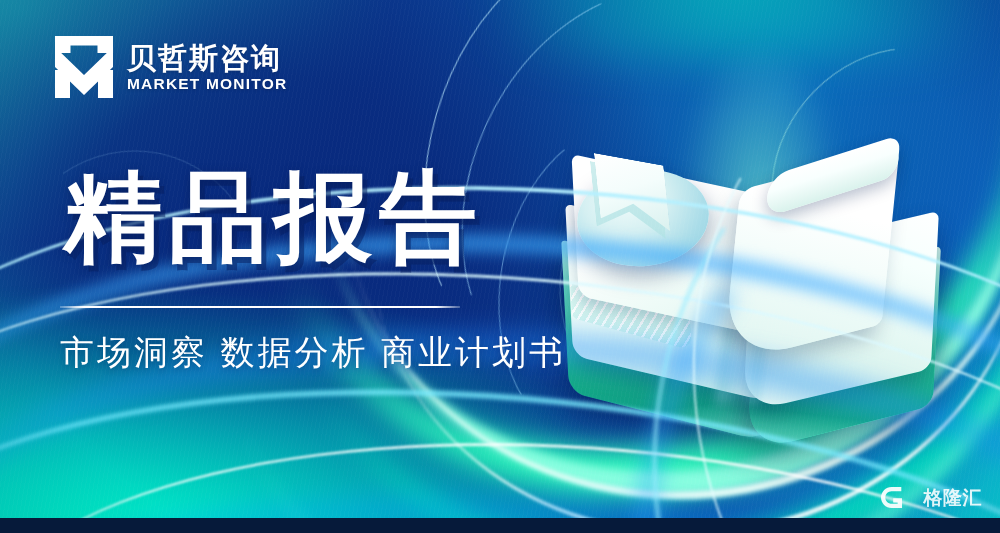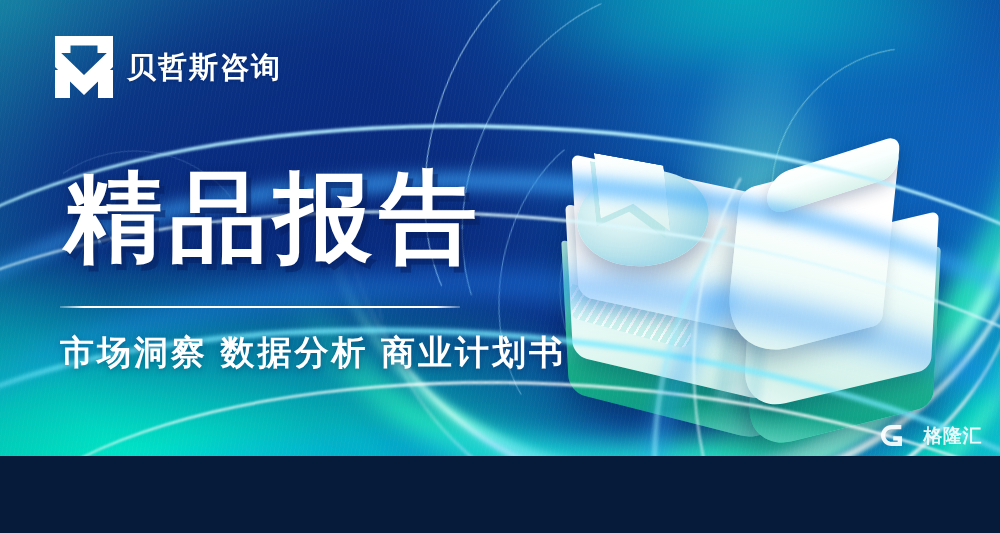--- a/index.html
+++ b/index.html
@@ -3,21 +3,21 @@
 <meta charset="utf-8">
 <style>
   html, body {
     margin: 0;
     padding: 0;
     background: #061a3a;
   }
   #banner {
     position: relative;
     width: 1000px;
-    height: 456px;
+    height: 518px;
     overflow: hidden;
     font-family: "Liberation Sans", "DejaVu Sans", sans-serif;
     background: #8b5cf6;
     user-select: none;
   }
 
   
   .bg-base {
     position: absolute; inset: 0;
     background:
@@ -322,21 +322,21 @@
   .divider {
     position: absolute; left: 60px; top: 306px;
     width: 400px; height: 2px;
     background: linear-gradient(90deg, rgba(255,255,255,0.25) 0%, #ffffff 6%, #ffffff 94%, rgba(255,255,255,0.25) 100%);
   }
 
   .subtitle {
     position: absolute; left: 60px; top: 330px;
     color: #ffffff;
     font-size: 34px;
-    font-weight: bold;
+    font-weight: normal;
     letter-spacing: 3px;
     line-height: 1.35;
     text-shadow: 0 2px 6px rgba(0,25,80,0.35);
   }
 
   .watermark {
     position: absolute; right: 18px; bottom: 10px;
     display: flex; align-items: center; gap: 22px;
     opacity: 0.92;
   }
@@ -413,20 +413,21 @@
       <span class="logo-mark">
         <svg viewBox="0 0 58 62" width="58" height="62" aria-hidden="true">
           <path fill="#ffffff" d="M0 0 H58 V17 H42.5 V9.5 H15.5 V17 H0 Z"></path>
           <path fill="#ffffff" d="M0 11 L29 39 L58 11 V31 L29 59 L0 31 Z"></path>
           <path fill="#ffffff" d="M0 34 H15 V62 H0 Z"></path>
           <path fill="#ffffff" d="M43 34 H58 V62 H43 Z"></path>
         </svg>
       </span>
       <span class="logo-text">
         <span class="logo-cn">贝哲斯咨询</span>
+        <span class="logo-en">MARKET MONITOR</span>
       </span>
     </div>
 
     <div class="headline">精品报告</div>
 
     <div class="divider"></div>
 
     <div class="subtitle">市场洞察  数据分析  商业计划书</div>
 
     <div class="watermark">

